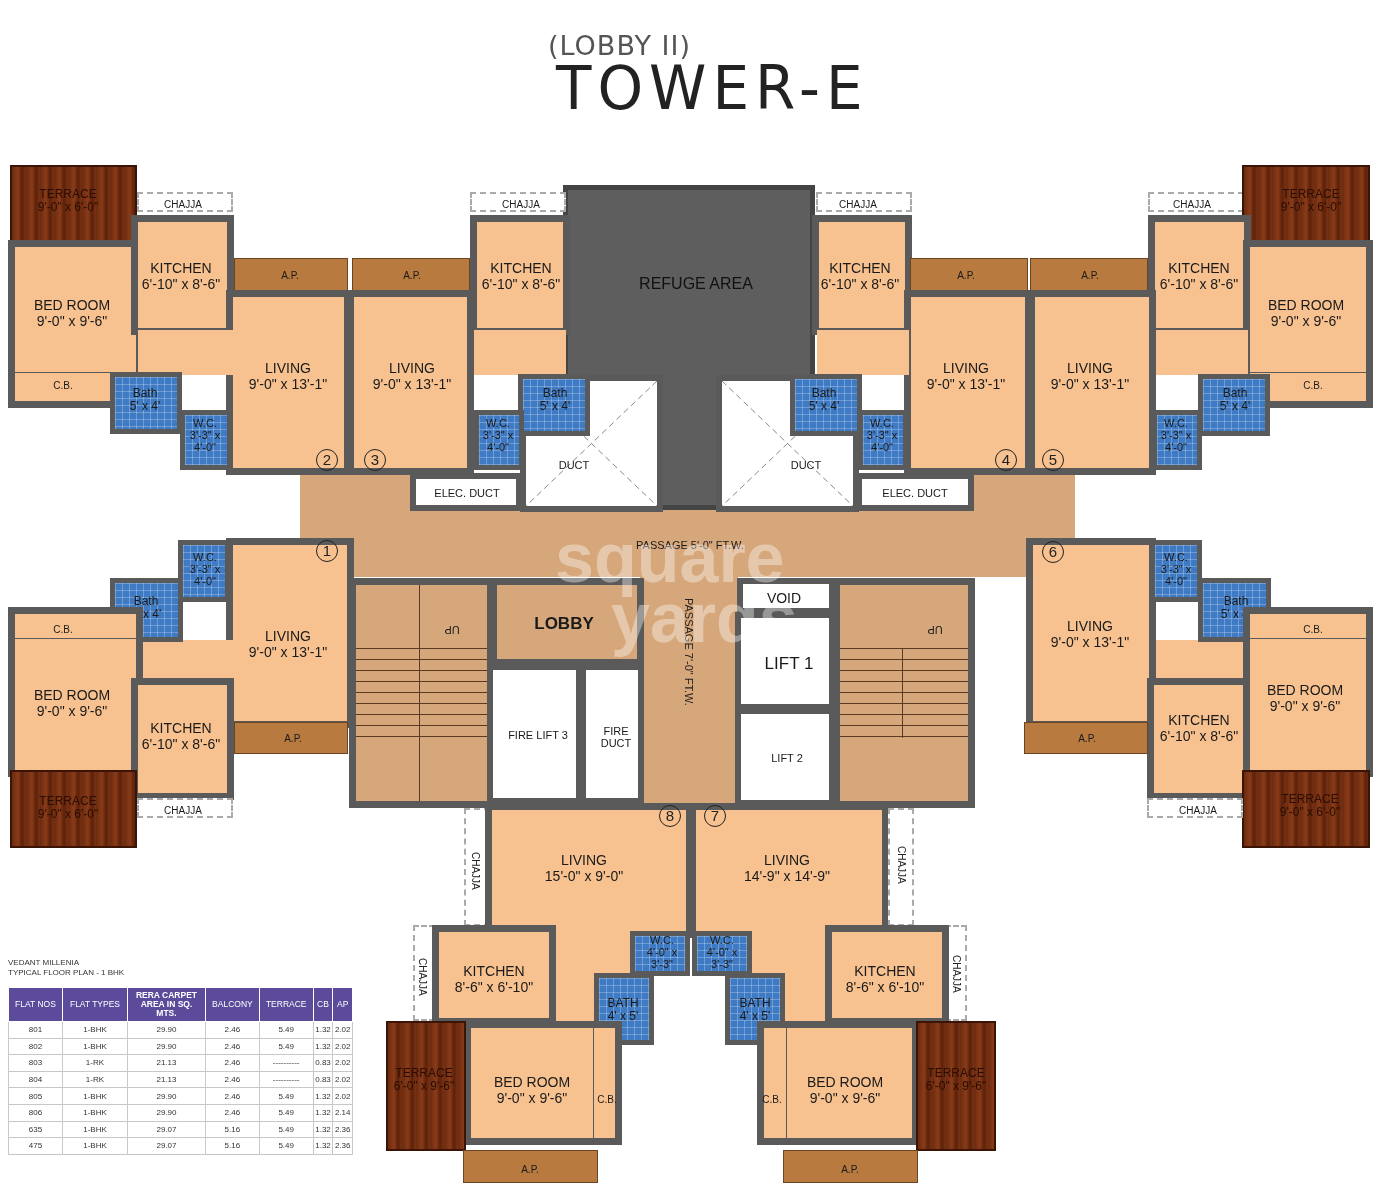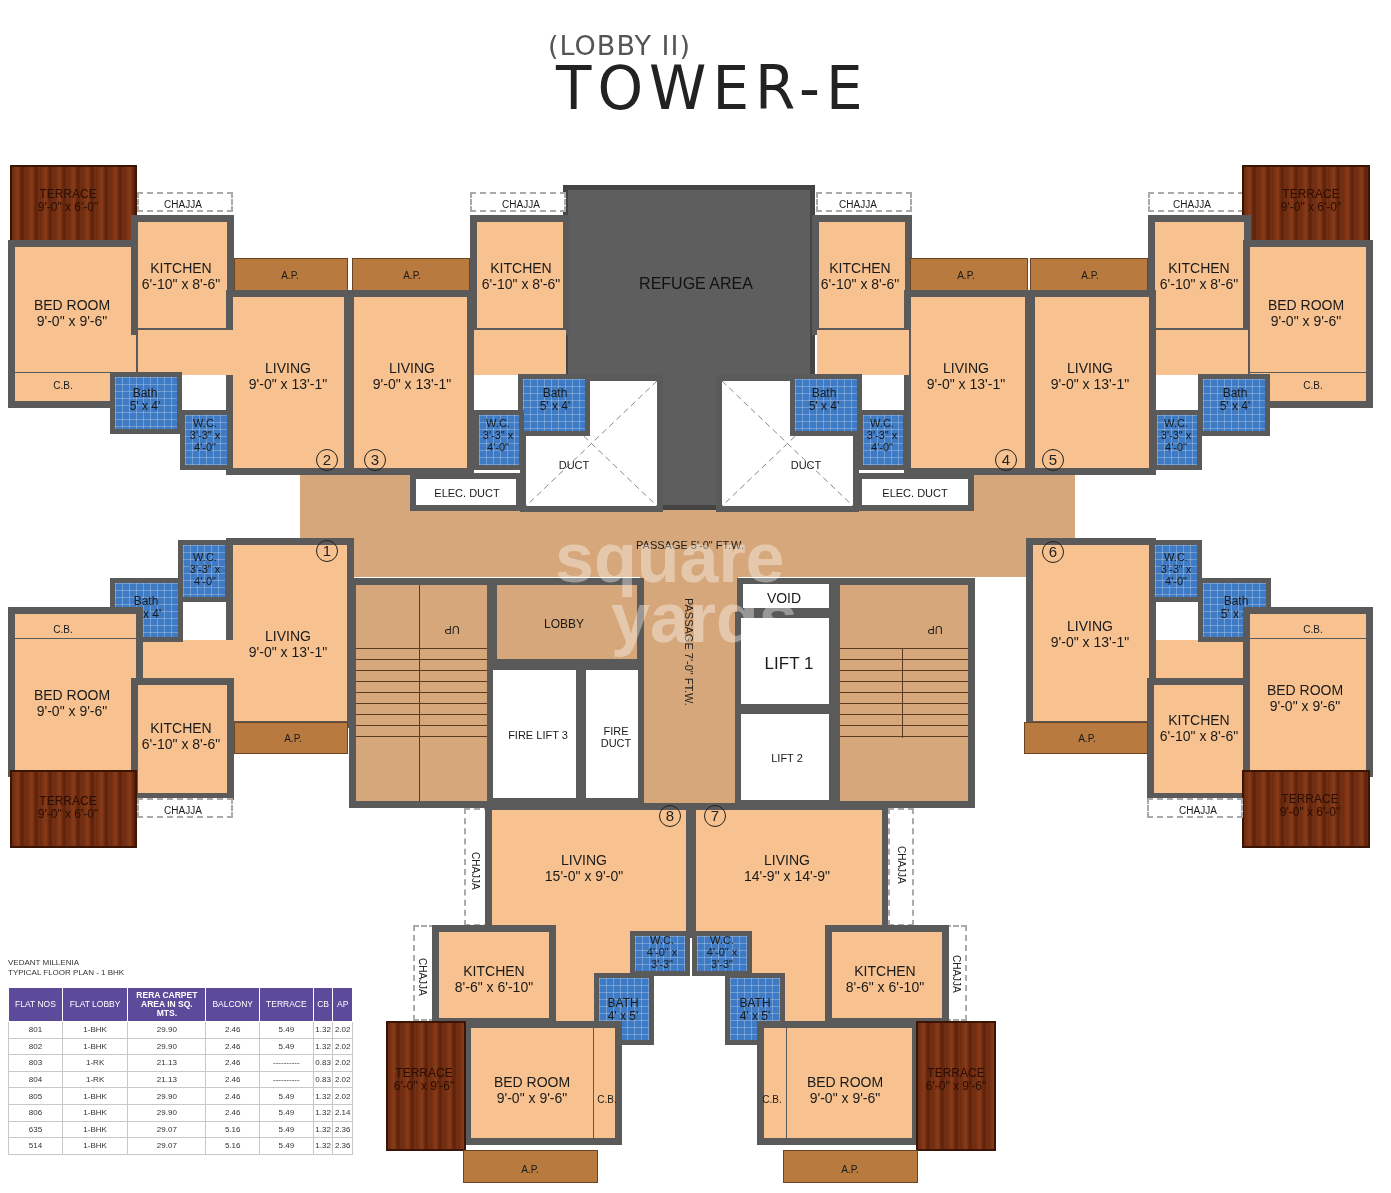--- a/index.html
+++ b/index.html
@@ -61,21 +61,21 @@
 <div class="label small" style="left:467px;top:485px;font-size:11px;">ELEC. DUCT</div>
 <div class="white-box" style="left:856px;top:473px;width:118px;height:38px;"></div>
 <div class="label small" style="left:915px;top:485px;font-size:11px;">ELEC. DUCT</div>
 
 <div class="stair" style="left:349px;top:578px;width:145px;height:230px;"></div>
 <div class="stairlines" style="left:356px;top:648px;width:131px;height:90px;"></div>
 <div class="abs" style="left:419px;top:585px;width:1px;height:216px;background:#5a3a20;"></div>
 <div class="label small" style="left:452px;top:622px;transform:translateX(-50%) rotate(180deg);font-size:11px;">UP</div>
 
 <div class="stair" style="left:490px;top:578px;width:154px;height:88px;"></div>
-<div class="label small" style="left:564px;top:616px;font-size:12px;">LOBBY</div>
+<div class="label small" style="left:564px;top:616px;font-size:17px;font-weight:bold;">LOBBY</div>
 
 <div class="white-box" style="left:487px;top:664px;width:95px;height:140px;"></div>
 <div class="label small" style="left:538px;top:727px;font-size:11px;">FIRE LIFT 3</div>
 <div class="white-box" style="left:580px;top:664px;width:64px;height:140px;"></div>
 <div class="label small" style="left:616px;top:725px;font-size:11px;line-height:12px;">FIRE</div>
 <div class="label small" style="left:616px;top:737px;font-size:11px;line-height:12px;">DUCT</div>
 
 <div class="white-box" style="left:737px;top:578px;width:98px;height:36px;"></div>
 <div class="label small" style="left:784px;top:590px;font-size:14px;">VOID</div>
 <div class="white-box" style="left:735px;top:612px;width:100px;height:98px;"></div>
@@ -394,21 +394,21 @@
   </div>
 
 <div class="table-cap">
     <div>VEDANT MILLENIA</div>
     <div>TYPICAL FLOOR PLAN - 1 BHK</div>
   </div>
 <table class="areas">
   <thead>
     <tr>
       <th>FLAT NOS</th>
-      <th>FLAT LOBBY</th>
+      <th>FLAT TYPES</th>
       <th style="width:78px;font-weight:bold;">RERA CARPET AREA IN SQ. MTS.</th>
       <th>BALCONY</th>
       <th>TERRACE</th>
       <th>CB</th>
       <th>AP</th>
     </tr>
   </thead>
   <tbody>
     <tr>
         <td>801</td>
@@ -467,21 +467,21 @@
     <tr>
         <td>635</td>
         <td>1-BHK</td>
         <td>29.07</td>
         <td>5.16</td>
         <td>5.49</td>
         <td>1.32</td>
         <td>2.36</td>
       </tr>
     <tr>
-        <td>514</td>
+        <td>475</td>
         <td>1-BHK</td>
         <td>29.07</td>
         <td>5.16</td>
         <td>5.49</td>
         <td>1.32</td>
         <td>2.36</td>
       </tr>
   </tbody>
 </table>
 

